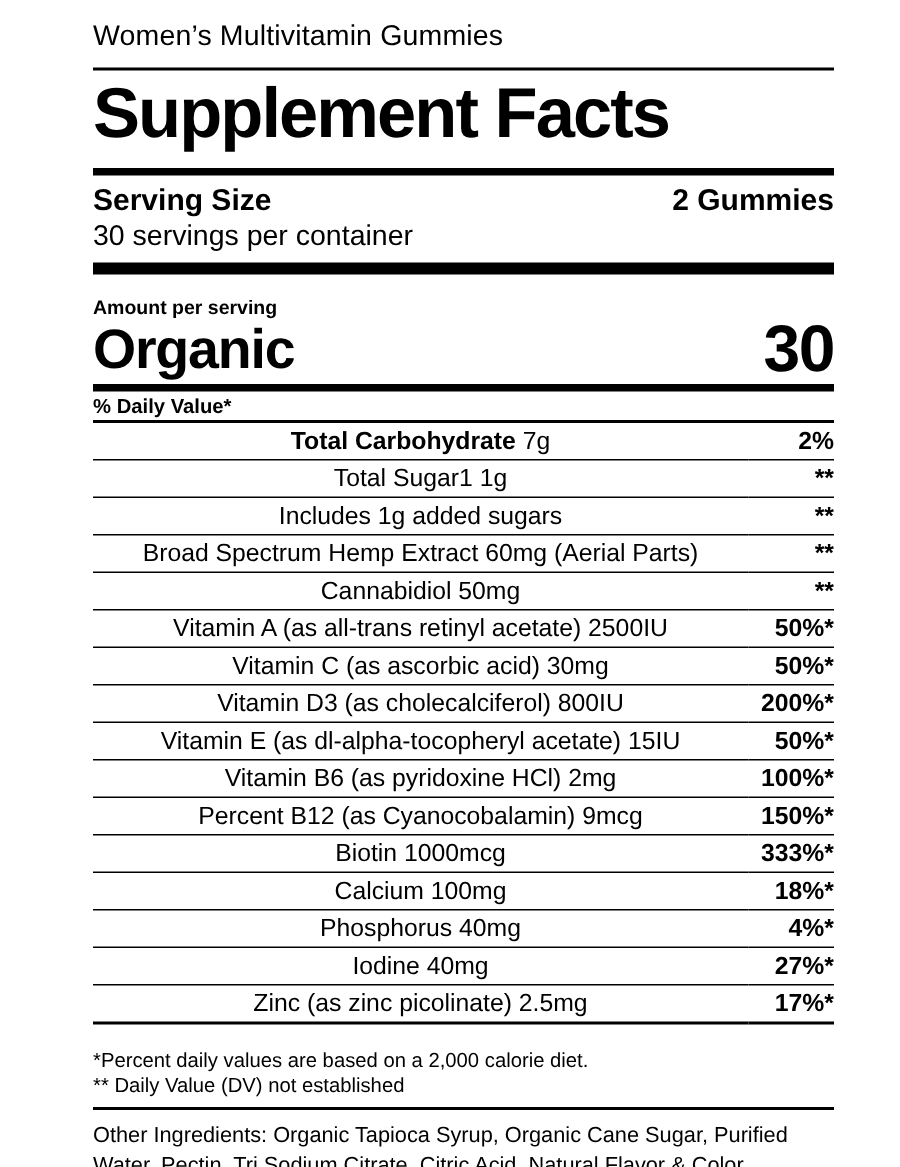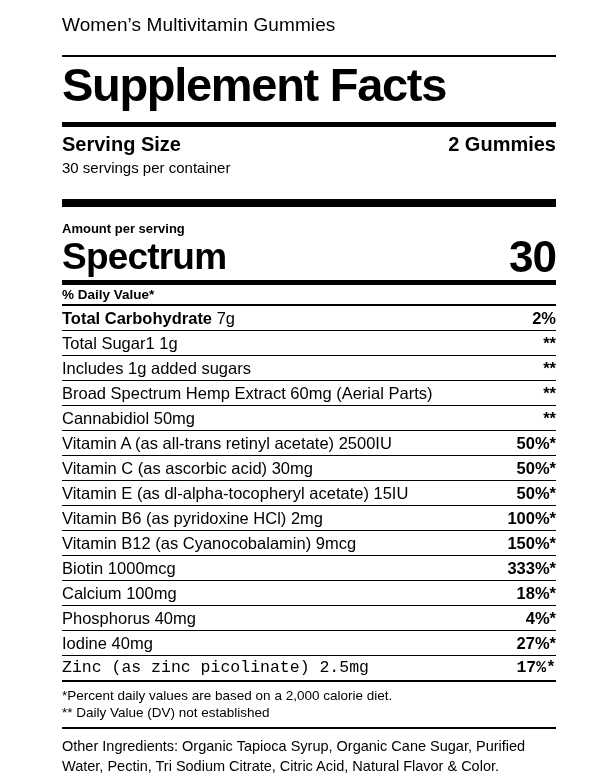--- a/index.html
+++ b/index.html
@@ -17,21 +17,21 @@
   .panel {
     box-sizing: border-box;
     width: 600px;
     height: 778px;
     padding: 12px 44px 10px 62px;
   }
   .product-name {
     font-size: 19px;
     line-height: 26px;
     letter-spacing: 0.1px;
-    padding-bottom: 17px;
+    padding-bottom: 7px;
   }
   .title {
     font-size: 47px;
     font-weight: bold;
     letter-spacing: -1.3px;
     line-height: 52px;
     padding: 2px 0 11px 0;
   }
   .rule-thick {
     border-bottom: 8px solid #000;
@@ -45,23 +45,23 @@
   .serving-row {
     display: flex;
     justify-content: space-between;
     align-items: center;
     font-size: 20px;
     font-weight: bold;
     padding-top: 5px;
     line-height: 24px;
   }
   .servings-per {
-    font-size: 15px;
+    font-size: 19px;
     line-height: 24px;
-    padding-bottom: 19px;
+    padding-bottom: 5px;
   }
   .amount-label {
     font-size: 13px;
     font-weight: bold;
     padding-top: 14px;
     line-height: 15px;
   }
   .calorie-row {
     display: flex;
     justify-content: space-between;
@@ -95,42 +95,41 @@
   table.nutrients td {
     padding: 2px 0 2px 0;
     vertical-align: bottom;
     line-height: 20px;
   }
   table.nutrients tr.hair td {
     border-bottom: 1px solid #000;
   }
   table.nutrients tr.thin td {
     border-bottom: 2px solid #000;
-    font-family: Liberation Mono, monospace;
   }
   td.name {
-    text-align: left;
+    text-align: center;
   }
   td.val {
     text-align: right;
     font-weight: bold;
     white-space: nowrap;
     padding-left: 8px;
   }
   .b { font-weight: bold; }
   .ind1 { padding-left: 14px; }
   .ind2 { padding-left: 28px; }
   .stars {
     font-weight: bold;
     letter-spacing: 0px;
   }
   .footnotes {
     font-size: 13.5px;
     line-height: 17px;
-    padding: 5px 0 6px 0;
+    padding: 15px 0 6px 0;
   }
   .other-ing {
     font-size: 14.5px;
     line-height: 20px;
     padding-top: 7px;
   }
 </style>
 </head>
 <body>
 
@@ -148,21 +147,21 @@
     <span>Serving Size</span>
     <span>2 Gummies</span>
   </div>
   <div class="servings-per">30 servings per container</div>
 
   <div class="rule-thick"></div>
 
   <div class="amount-label">Amount per serving</div>
 
   <div class="calorie-row">
-    <span class="cal-word">Spectrum</span>
+    <span class="cal-word">Organic</span>
     <span class="cal-value">30</span>
   </div>
 
   <div class="rule-med"></div>
 
   <div class="dv-header">% Daily Value*</div>
 
   <div class="rule-thin"></div>
 
   <table class="nutrients">
@@ -189,29 +188,33 @@
         </tr>
         <tr class="hair">
           <td class="name"><span>Vitamin A (as all-trans retinyl acetate) 2500IU</span></td>
           <td class="val">50%*</td>
         </tr>
         <tr class="hair">
           <td class="name"><span>Vitamin C (as ascorbic acid) 30mg</span></td>
           <td class="val">50%*</td>
         </tr>
         <tr class="hair">
+          <td class="name"><span>Vitamin D3 (as cholecalciferol) 800IU</span></td>
+          <td class="val">200%*</td>
+        </tr>
+        <tr class="hair">
           <td class="name"><span>Vitamin E (as dl-alpha-tocopheryl acetate) 15IU</span></td>
           <td class="val">50%*</td>
         </tr>
         <tr class="hair">
           <td class="name"><span>Vitamin B6 (as pyridoxine HCl) 2mg</span></td>
           <td class="val">100%*</td>
         </tr>
         <tr class="hair">
-          <td class="name"><span>Vitamin B12 (as Cyanocobalamin) 9mcg</span></td>
+          <td class="name"><span>Percent B12 (as Cyanocobalamin) 9mcg</span></td>
           <td class="val">150%*</td>
         </tr>
         <tr class="hair">
           <td class="name"><span>Biotin 1000mcg</span></td>
           <td class="val">333%*</td>
         </tr>
         <tr class="hair">
           <td class="name"><span>Calcium 100mg</span></td>
           <td class="val">18%*</td>
         </tr>

